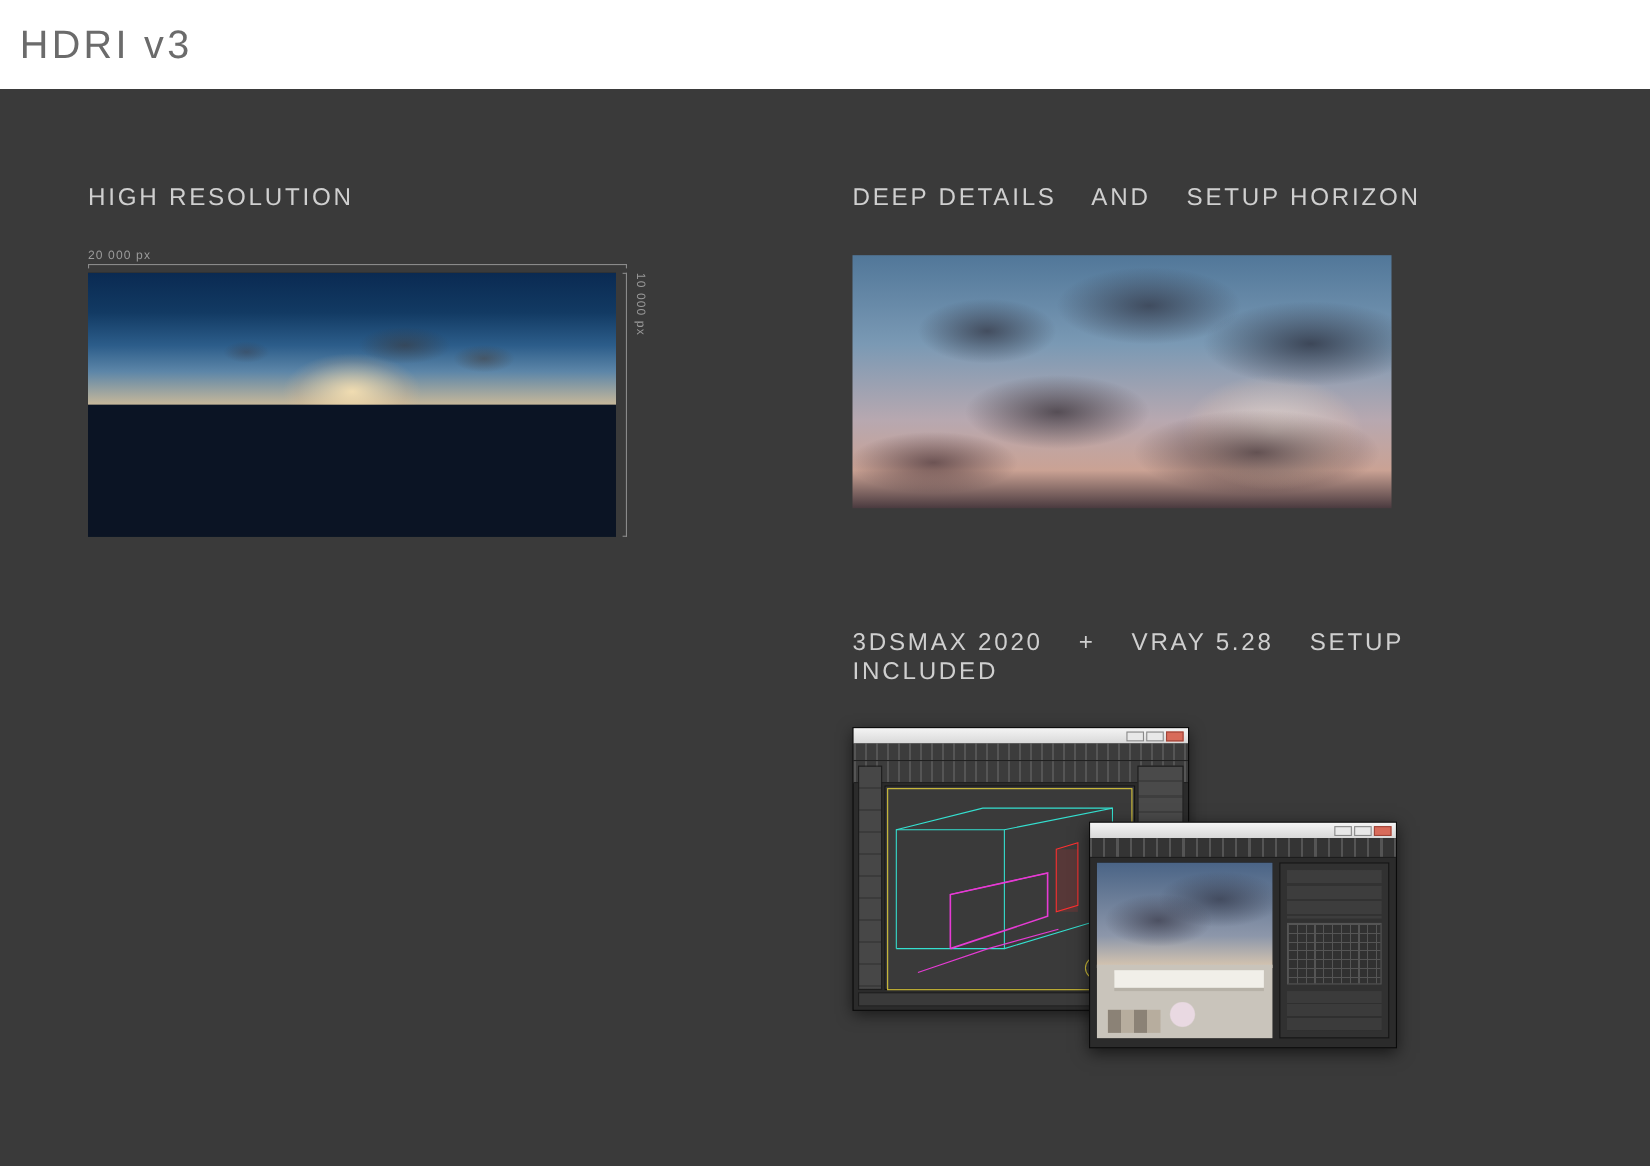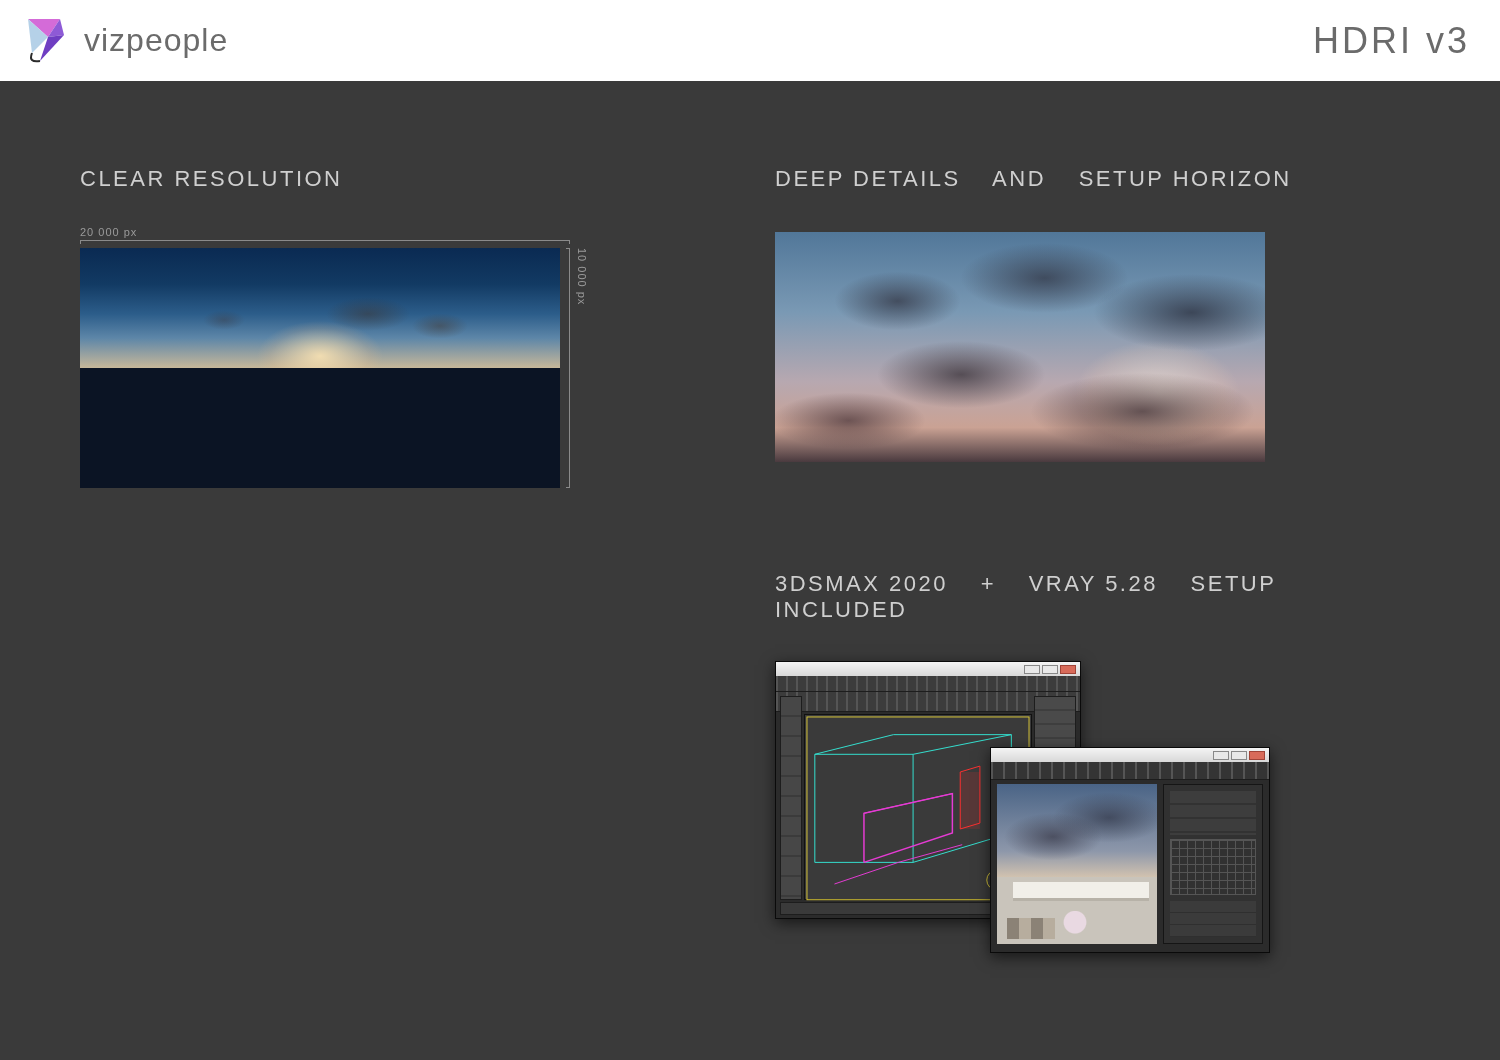--- a/index.html
+++ b/index.html
@@ -123,37 +123,27 @@
     background:radial-gradient(circle at 50% 40%, #e9d9e2 0 45%, transparent 50%);} 
 
   .gap { display:inline-block; width:24px; }
 </style>
 </head>
 <body>
 
 <div class="page">
 
   <div class="header">
-    <div class="brand">
-      <svg width="56" height="56" viewBox="0 0 56 56">
-        <polygon points="10,6 42,6 30,24" fill="#d46bd8"></polygon>
-        <polygon points="42,6 30,24 46,22" fill="#8e5ad6"></polygon>
-        <polygon points="10,6 30,24 14,40" fill="#b5d1e8"></polygon>
-        <polygon points="30,24 46,22 22,48" fill="#6f3ec2"></polygon>
-        <path d="M14 40 Q10 50 22 48" fill="none" stroke="#2b2b2b" stroke-width="2"></path>
-      </svg>
-      <span class="brand-text">vizpeople</span>
-    </div>
     <div class="prod-title">HDRI v3</div>
   </div>
 
   <div class="body">
 
     <div class="cell c-tl">
-      <div class="cell-title">CLEAR RESOLUTION</div>
+      <div class="cell-title">HIGH RESOLUTION</div>
       <div class="dim-top">20 000 px</div>
       <div class="dim-rule-h"></div>
       <div class="hi-wrap">
         <div class="hi-img">
           <div class="sky-upper"></div>
           <div class="ground-lower"></div>
         </div>
         <div class="dim-rule-v"></div>
         <div class="dim-side">10 000 px</div>
       </div>

